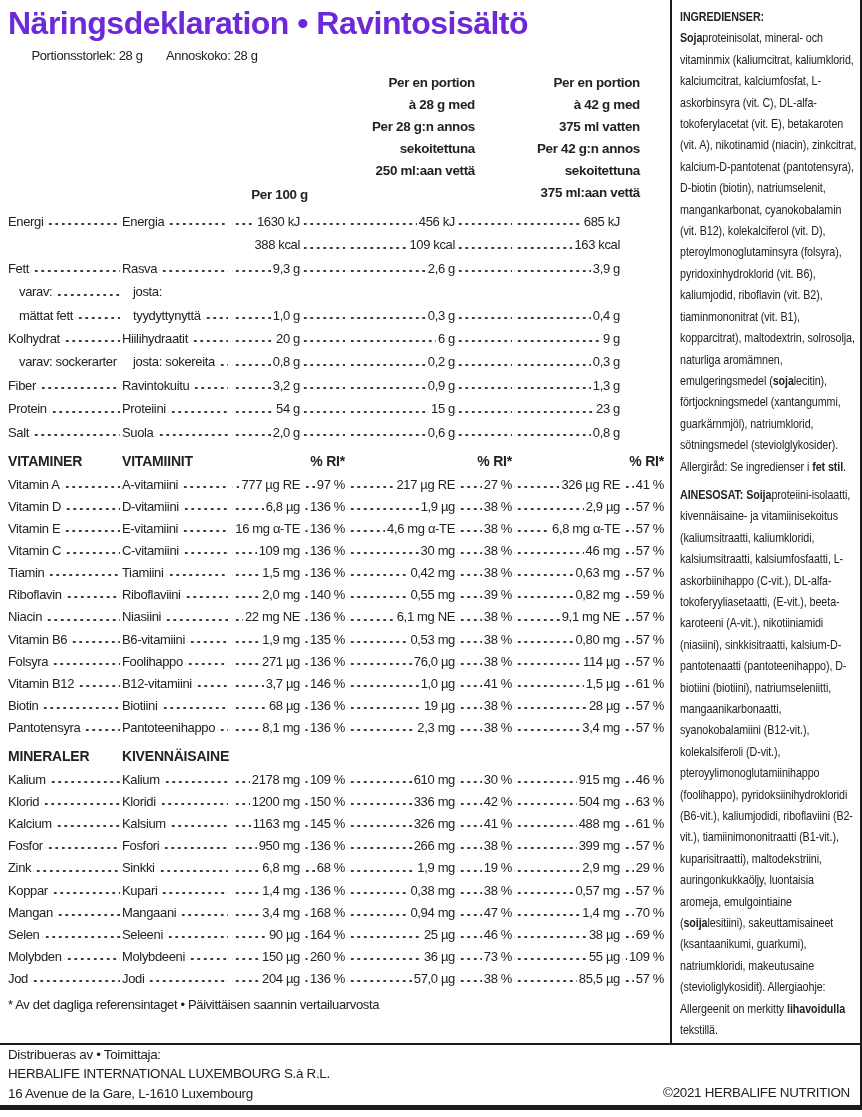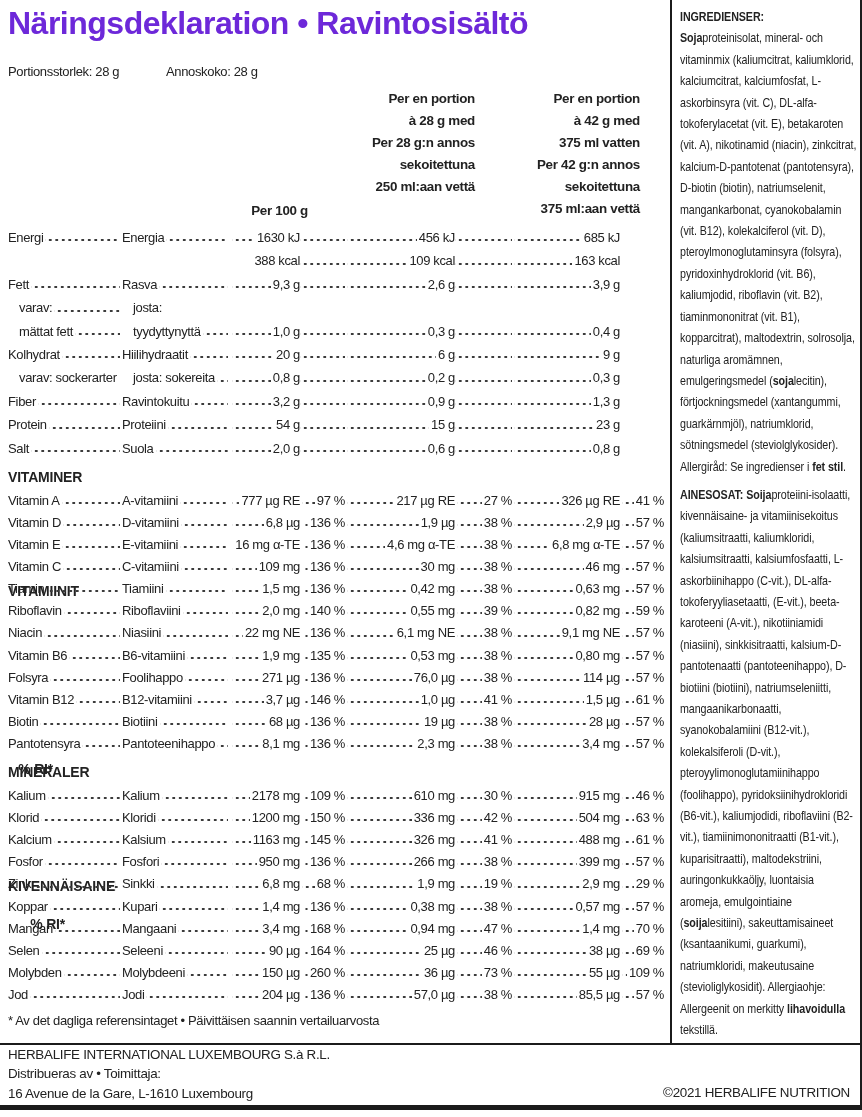--- a/index.html
+++ b/index.html
@@ -14,34 +14,34 @@
   
   .main{
     width:672px;flex:0 0 672px;box-sizing:border-box;
     border-right:2px solid #1b1b1b;
     padding:2px 8px 0 8px;overflow:hidden;
   }
   .title{
     font-size:32px;font-weight:700;letter-spacing:-0.5px;
     line-height:42px;margin:0;color:#6d28d9;white-space:nowrap;
   }
-  .serving{margin-top:16px;font-size:13px;letter-spacing:-0.35px;line-height:23px;}
+  .serving{margin-top:0;font-size:13px;letter-spacing:-0.35px;line-height:23px;text-align:center;}
   .srow{display:flex;}
   .srow .sv{width:158px;flex:0 0 158px;overflow:hidden;white-space:nowrap;}
   .srow .fi{white-space:nowrap;}
   
   .colheads{position:relative;height:134px;margin-top:5px;font-weight:700;font-size:13.4px;letter-spacing:-0.3px;line-height:22px;}
   .ch-100{position:absolute;bottom:0;left:8px;width:292px;text-align:right;}
   .ch-28{position:absolute;top:0;left:267px;width:200px;text-align:right;}
   .ch-42{position:absolute;top:0;left:432px;width:200px;text-align:right;}
   
   .tbl{margin-top:4px;font-size:13px;letter-spacing:-0.35px;}
   .nrow{display:flex;height:23.4px;line-height:23.4px;}
   .nrow.sm{height:22.1px;line-height:22.1px;}
-  .nrow.hrow{height:25px;line-height:25px;margin-top:5px;flex-direction:column;}
+  .nrow.hrow{height:25px;line-height:25px;margin-top:5px;}
   .hrow .txt{font-weight:700;font-size:14px;letter-spacing:-0.2px;}
   .cell{display:flex;align-items:baseline;overflow:hidden;box-sizing:border-box;}
   .lab{justify-content:flex-start;}
   .val{justify-content:flex-end;}
   .cell .txt{white-space:pre;}
   .cell.ind .txt{padding-left:11px;}
   .c0{width:114px;flex:0 0 114px;}
   .c1{width:108px;flex:0 0 108px;}
   .c2{width:70px;flex:0 0 70px;}
   .c3{width:45px;flex:0 0 45px;}
@@ -1172,21 +1172,21 @@
           <p class="sb-para"><b>INGREDIENSER:
 </b><b>Soja</b><span>proteinisolat, mineral- och vitaminmix (kaliumcitrat, kaliumklorid, kalciumcitrat, kalciumfosfat, L-askorbinsyra (vit. C), DL-alfa-tokoferylacetat (vit. E), betakaroten (vit. A), nikotinamid (niacin), zinkcitrat, kalcium-D-pantotenat (pantotensyra), D-biotin (biotin), natriumselenit, mangankarbonat, cyanokobalamin (vit. B12), kolekalciferol (vit. D), pteroylmonoglutaminsyra (folsyra), pyridoxinhydroklorid (vit. B6), kaliumjodid, riboflavin (vit. B2), tiaminmononitrat (vit. B1), kopparcitrat), maltodextrin, solrosolja, naturliga aromämnen, emulgeringsmedel (</span><b>soja</b><span>lecitin), förtjockningsmedel (xantangummi, guarkärnmjöl), natriumklorid, sötningsmedel (steviolglykosider). Allergiråd: Se ingredienser i </span><b>fet stil</b><span>.</span></p>
           <p class="sb-para"><b>AINESOSAT: </b><b>Soija</b><span>proteiini-isolaatti, kivennäisaine- ja vitamiinisekoitus (kaliumsitraatti, kaliumkloridi, kalsiumsitraatti, kalsiumfosfaatti, L-askorbiinihappo (C-vit.), DL-alfa-tokoferyyliasetaatti, (E-vit.), beeta-karoteeni (A-vit.), nikotiiniamidi (niasiini), sinkkisitraatti, kalsium-D-pantotenaatti (pantoteenihappo), D-biotiini (biotiini), natriumseleniitti, mangaanikarbonaatti, syanokobalamiini (B12-vit.), kolekalsiferoli (D-vit.), pteroyylimonoglutamiinihappo (foolihappo), pyridoksiinihydrokloridi (B6-vit.), kaliumjodidi, riboflaviini (B2-vit.), tiamiinimononitraatti (B1-vit.), kuparisitraatti), maltodekstriini, auringonkukkaöljy, luontaisia aromeja, emulgointiaine (</span><b>soija</b><span>lesitiini), sakeuttamisaineet (ksantaanikumi, guarkumi), natriumkloridi, makeutusaine (stevioliglykosidit). Allergiaohje: Allergeenit on merkitty </span><b>lihavoidulla</b><span> tekstillä.</span></p>
         </div>
       </div>
 
     </div>
 
     <div class="footer">
       <div class="fl">
+        <div>Distribueras av • Toimittaja:</div>
         <div>HERBALIFE INTERNATIONAL LUXEMBOURG S.à R.L.</div>
-        <div>Distribueras av • Toimittaja:</div>
         <div>16 Avenue de la Gare, L-1610 Luxembourg</div>
       </div>
       <div class="copyright">©2021 HERBALIFE NUTRITION</div>
     </div>
   </div>
   <div class="bottombar"></div>
 </div>
 
 </body></html>

